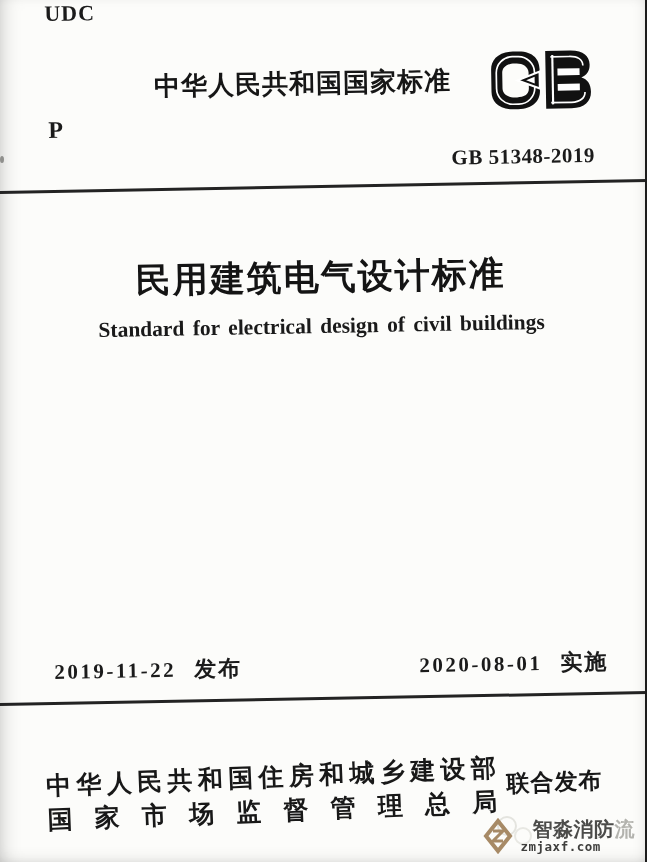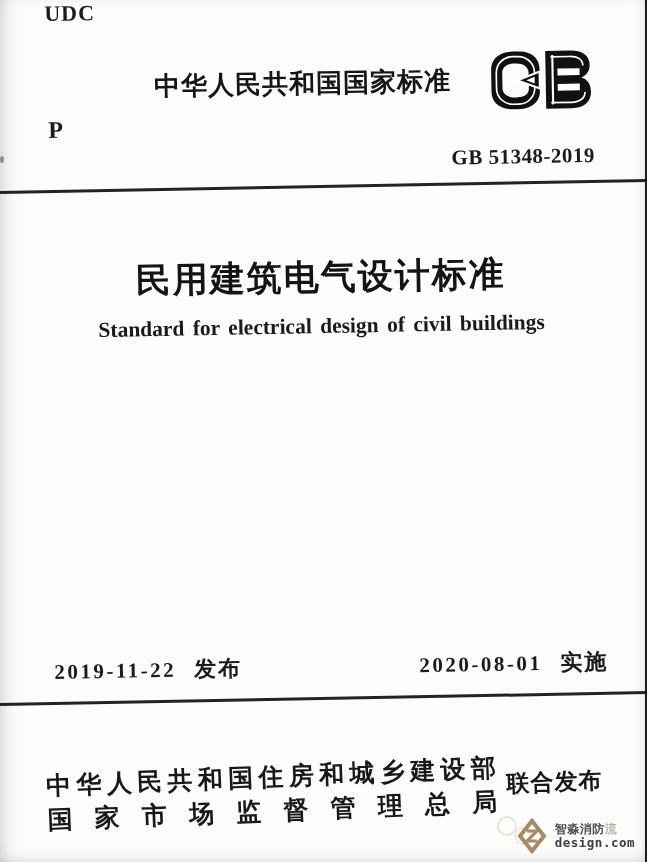--- a/index.html
+++ b/index.html
@@ -33,21 +33,21 @@
     transform:rotate(-1.3deg);font-family:"Liberation Sans","DejaVu Sans",sans-serif;font-weight:bold;color:#181818;}
   .pub-lines{flex:1;min-width:0;}
   .pub-line{font-size:25px;line-height:1.18;text-align:justify;text-align-last:justify;text-justify:inter-character;}
   .pub-line + .pub-line{margin-top:4px;}
   .joint-label{width:100px;font-size:23px;letter-spacing:1px;flex:none;}
   .edge-line{position:absolute;top:0;bottom:0;right:0;width:2px;background:#1c1c1c;}
   .speck{position:absolute;left:0;top:156px;width:4px;height:7px;background:#8f8f8c;border-radius:50%;}
   .watermark{position:absolute;right:12px;bottom:6px;display:flex;align-items:center;gap:5px;}
   .wm-circles{position:absolute;right:112px;bottom:14px;}
   .wm-text{display:flex;flex-direction:column;line-height:1.05;}
-  .wm-brand{font-family:"Liberation Sans","DejaVu Sans",sans-serif;font-weight:bold;font-size:12px;color:#4c4c4a;letter-spacing:.5px;white-space:nowrap;}
+  .wm-brand{font-family:"Liberation Sans","DejaVu Sans",sans-serif;font-weight:bold;font-size:20px;color:#4c4c4a;letter-spacing:.5px;white-space:nowrap;margin-left:12px;}
   .wm-brand .suffix{color:#b3b3ae;}
   .wm-site{font-family:"DejaVu Sans Mono","Liberation Mono",monospace;font-weight:bold;font-size:12.5px;color:#3f3f3d;letter-spacing:.5px;}
 </style>
 </head>
 <body>
 
 <div class="page">
   <div class="sheet">
 
     <div class="udc">UDC</div>
@@ -110,16 +110,16 @@
     <circle cx="28" cy="22" r="8" fill="none" stroke="#e8e8e3" stroke-width="2"></circle>
   </svg>
 
   <div class="watermark">
     <svg width="36" height="40" viewBox="0 0 36 40" xmlns="http://www.w3.org/2000/svg">
       <path d="M6,20 L18,5 L30,20 L18,35 Z" fill="none" stroke="#a78a66" stroke-width="4"></path>
       <path d="M13,15 L23,15 L13,25 L23,25" fill="none" stroke="#a78a66" stroke-width="3"></path>
     </svg>
     <div class="wm-text">
       <div class="wm-brand"><span>智淼消防</span><span class="suffix">流</span></div>
-      <div class="wm-site">design.com</div>
+      <div class="wm-site">zmjaxf.com</div>
     </div>
   </div>
 </div>
 
 </body></html>

